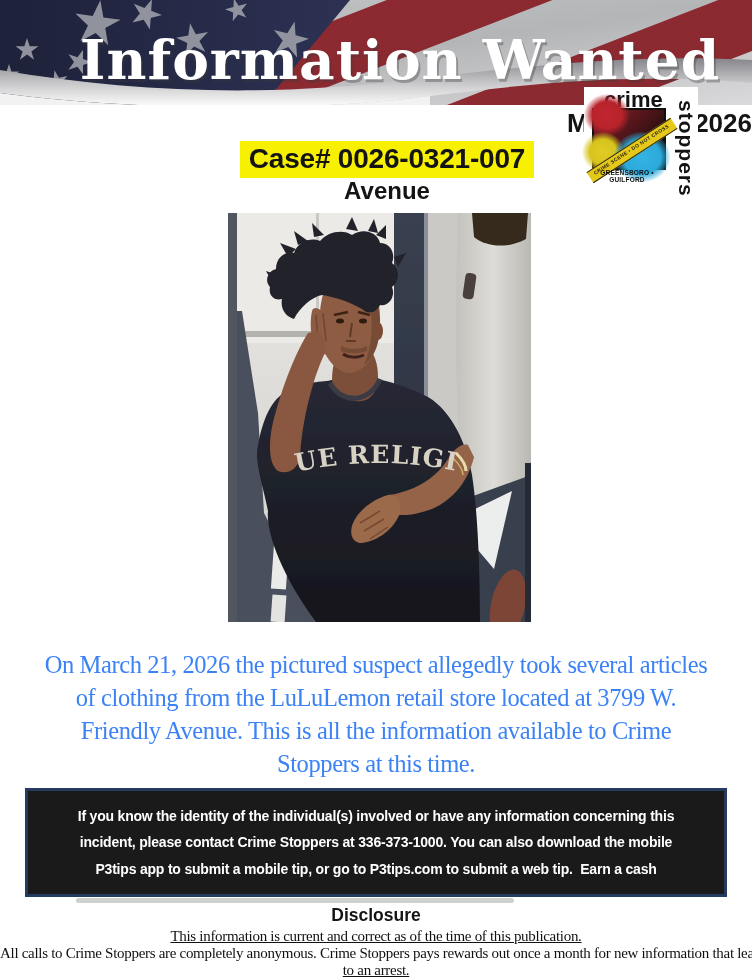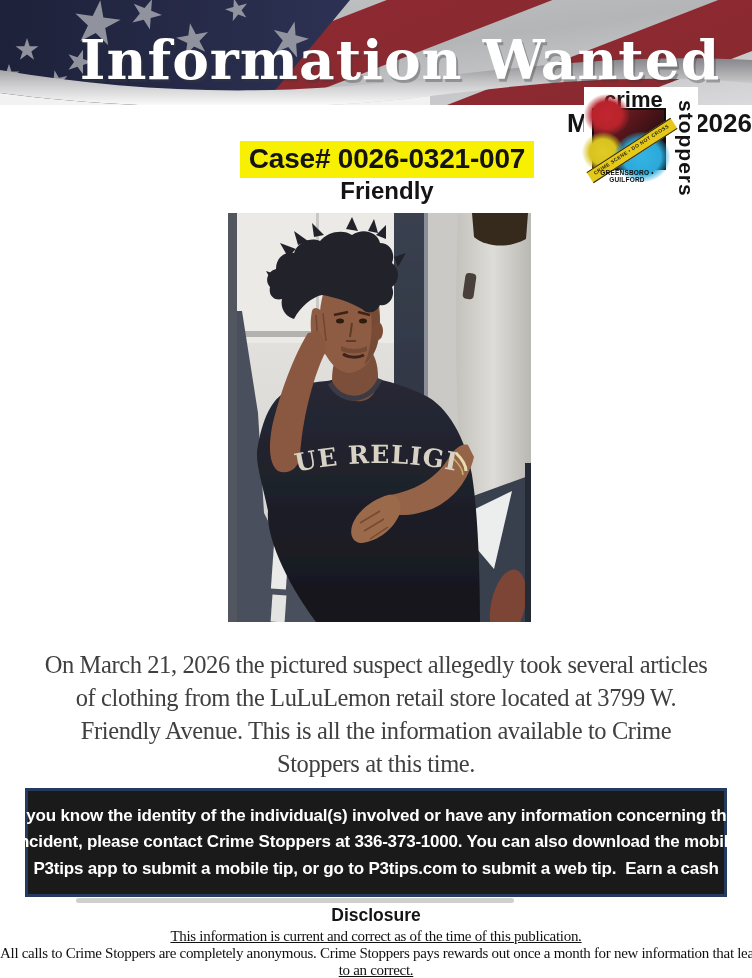--- a/index.html
+++ b/index.html
@@ -33,27 +33,27 @@
   .centerline{left:22px;width:730px;text-align:center;}
   .date-line{top:108px;font-size:26px;font-weight:bold;text-align:right;}
   .case-line{top:141px;}
   .case-badge{display:inline-block;padding:2px 9px 3px 9px;font-size:28px;font-weight:bold;letter-spacing:-.2px;}
   .crime-line{top:177px;font-size:24px;font-weight:bold;}
   
   .photo{left:228px;top:213px;width:303px;height:409px;}
   
   .description{left:0;top:648px;width:752px;text-align:center;
     font-family:"Liberation Serif","DejaVu Serif",serif;font-size:24.5px;letter-spacing:-.4px;
-    line-height:33px;color:#404040;}
+    line-height:33px;color:#3b82f6;}
   .desc-line{white-space:pre;}
   
   .tip-box{left:25px;top:788px;width:702px;height:109px;box-sizing:border-box;
     background:#1a1a1a;border:3px solid #243a5e;display:flex;flex-direction:column;
     justify-content:center;align-items:center;}
-  .tip-line{white-space:pre;color:#ffffff;font-weight:bold;font-size:17px;
+  .tip-line{white-space:pre;color:#ffffff;font-weight:bold;font-size:14px;
     letter-spacing:-.2px;line-height:26.5px;}
   .shadow-bar{left:76px;top:898px;width:438px;height:5px;background:#cfcfcf;border-radius:3px;}
   
   .disc-head{top:905px;font-size:17.5px;font-weight:bold;}
   .disc-line{font-family:"Liberation Serif","DejaVu Serif",serif;font-size:15px;letter-spacing:-.3px;white-space:pre;color:#111;}
   .disc-1{top:928px;text-decoration:underline;}
   .disc-2{top:945px;}
   .disc-3{top:962px;text-decoration:underline;}
 </style>
 </head>
@@ -118,21 +118,21 @@
       <div class="fp fp-blue"></div>
       <div class="tape">CRIME SCENE • DO NOT CROSS</div>
     </div>
     <div class="logo-footer">GREENSBORO • GUILFORD</div>
   </div>
 
   <div class="abs centerline date-line">March 25, 2026</div>
   <div class="abs centerline case-line">
     <span class="case-badge" style="background:#f7f000">Case# 0026-0321-007</span>
   </div>
-  <div class="abs centerline crime-line">Friendly</div>
+  <div class="abs centerline crime-line">Avenue</div>
 
   <div class="abs photo">
     <svg width="303" height="409" viewBox="0 0 303 409">
       <defs>
         <linearGradient id="bgG" x1="0" y1="0" x2="0" y2="1">
           <stop offset="0" stop-color="#e9e8e4"></stop>
             <stop offset="1" stop-color="#d0cfcb"></stop>
         </linearGradient>
         <linearGradient id="bandG" x1="0" y1="0" x2="0" y2="1">
           <stop offset="0" stop-color="#3a4150"></stop>
@@ -232,15 +232,15 @@
   <div class="abs tip-box">
     <div class="tip-line">If you know the identity of the individual(s) involved or have any information concerning this</div>
     <div class="tip-line">incident, please contact Crime Stoppers at 336-373-1000. You can also download the mobile</div>
     <div class="tip-line">P3tips app to submit a mobile tip, or go to P3tips.com to submit a web tip.  Earn a cash</div>
   </div>
   <div class="abs shadow-bar"></div>
 
   <div class="abs disc-line disc-1" style="left:0;width:752px;text-align:center;">This information is current and correct as of the time of this publication.</div>
   <div class="abs centerline disc-head" style="left:0;width:752px;">Disclosure</div>
   <div class="abs disc-line disc-2" style="left:0;width:752px;text-align:center;">All calls to Crime Stoppers are completely anonymous. Crime Stoppers pays rewards out once a month for new information that leads</div>
-  <div class="abs disc-line disc-3" style="left:0;width:752px;text-align:center;">to an correct.</div>
+  <div class="abs disc-line disc-3" style="left:0;width:752px;text-align:center;">to an arrest.</div>
 
 </div>
 
 </body></html>

